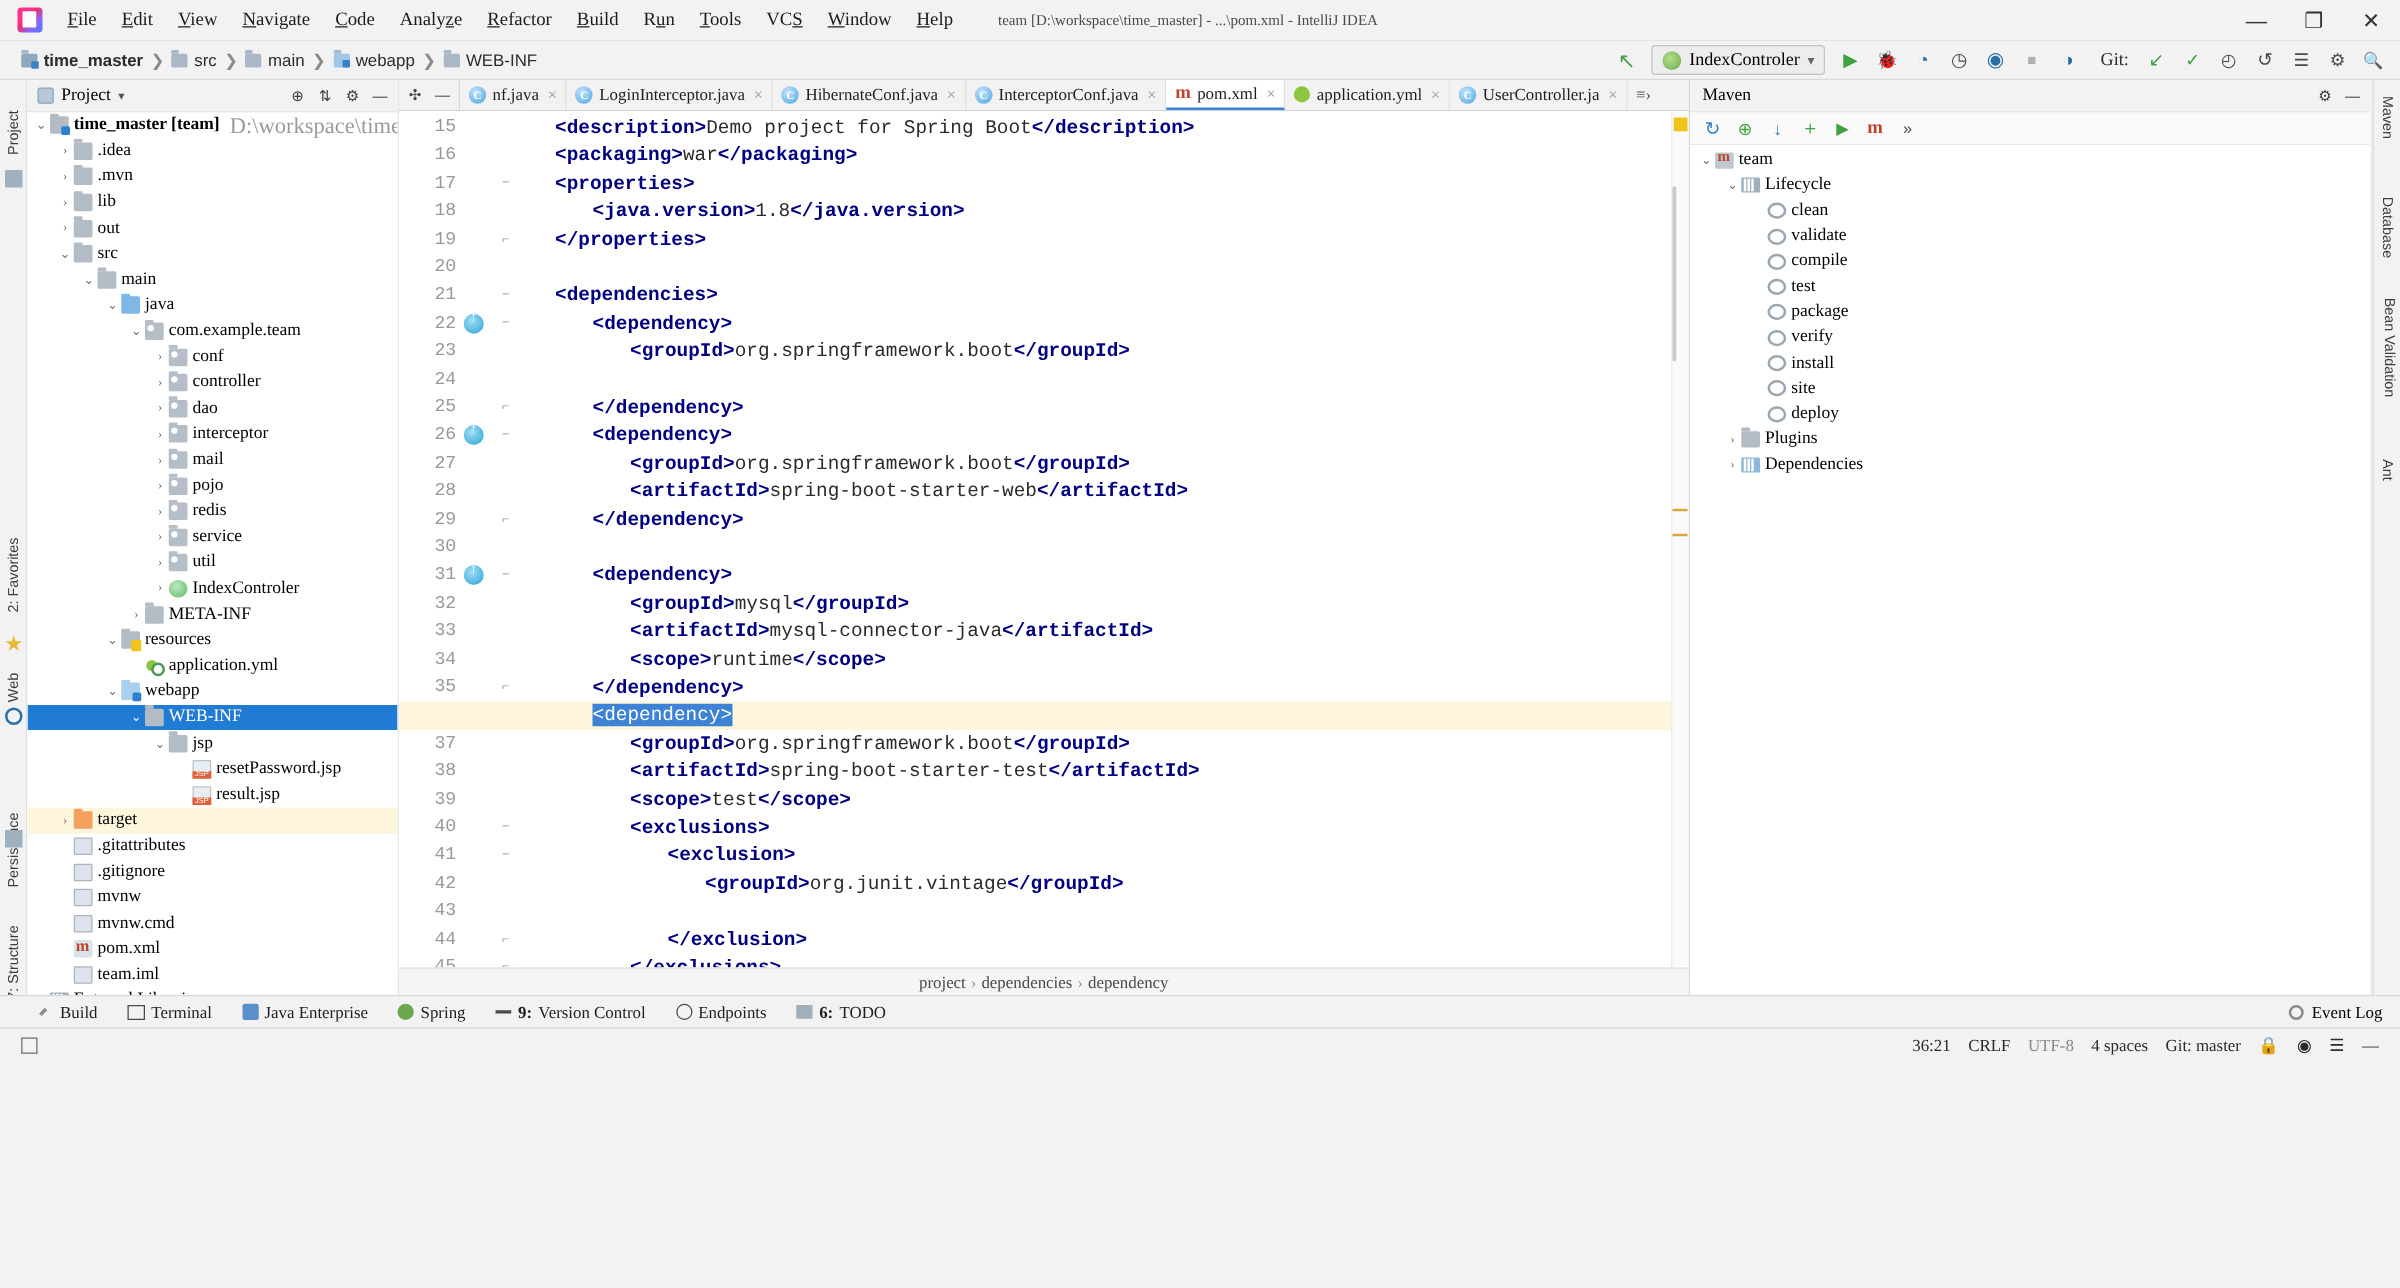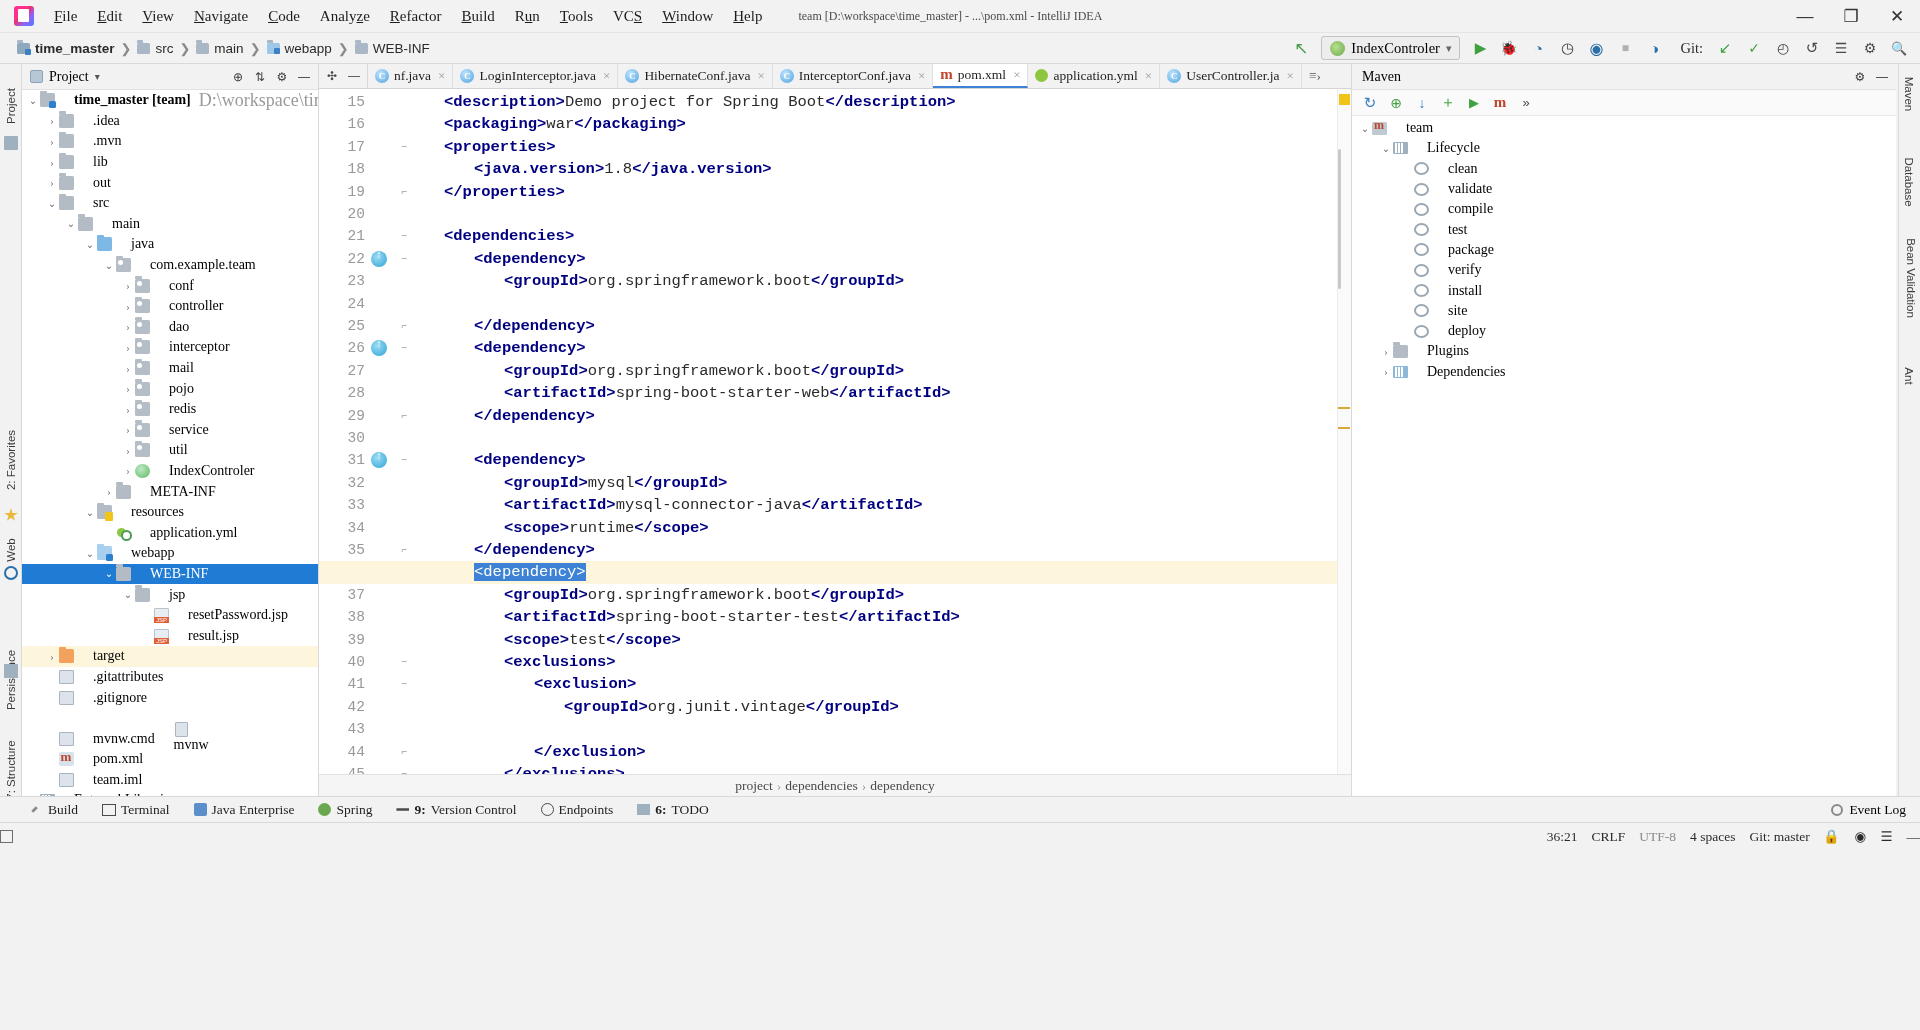--- a/index.html
+++ b/index.html
@@ -74,21 +74,21 @@
   .ph-btn{ width:20px;height:20px;display:flex;align-items:center;justify-content:center;
       font-size:12px;color:#3c3c3c; }
 
   .tree{ position:relative; height:706px; overflow:hidden; font-size:14px;
      font-family:"Liberation Serif", serif; background:#fff; }
   .trow{ display:flex; align-items:center; height:20.6px; white-space:nowrap; padding-left:2px;}
   .trow.sel{ background:#1f7bd3; color:#fff; }
   .trow.yel{ background:#fdf6dd; }
   .arrow{ width:14px; text-align:center; font-size:10px; color:#6e6e6e; flex:0 0 14px; }
   .trow.sel .arrow{ color:#fff; }
-  .tlabel{ margin-left:19px; }
+  .tlabel{ margin-left:4px; }
   .tpath{ color:#9a9a9a; margin-left:8px; font-size:18px; }
   .ic{ width:15px;height:14px;position:relative;flex:0 0 15px; }
   .ic.folder{ background:#b3bcc4; border-radius:1.5px; }
   .ic.folder::before{content:"";position:absolute;left:0;top:-2.5px;width:7px;height:3px;
      background:#b3bcc4;border-radius:1px 1px 0 0;}
   .ic.folder.blue{ background:#7eb8e4; } .ic.folder.blue::before{ background:#7eb8e4;}
   .ic.folder.orange{ background:#f2a25c; } .ic.folder.orange::before{ background:#f2a25c;}
   .ic.folder.lightblue{ background:#a8cfee; } .ic.folder.lightblue::before{background:#a8cfee;}
   .ic.pkg{ background:#b5bec6;border-radius:1.5px; }
   .ic.pkg::before{content:"";position:absolute;left:0;top:-2.5px;width:7px;height:3px;
@@ -199,21 +199,21 @@
      padding-left:26px; gap:16px; }
   .tw-btn{ display:flex; align-items:center; gap:5px; font-size:13.5px;
       font-family:"Liberation Serif", serif; color:#1e1e1e; padding:2px 4px; }
   .tw-num{ font-weight:bold; }
   .evlog{ margin-left:auto; display:flex; align-items:center; gap:6px; padding-right:14px;
       font-size:13.5px; font-family:"Liberation Serif", serif; }
   .evdot{ width:12px;height:12px;border-radius:50%;border:2px solid #8a8a8a; }
 
   .statusbar{ position:absolute; left:0; top:822px; width:1920px; height:28px;
      background:#f2f2f2; display:flex; align-items:center; border-top:1px solid #d9d9d9;
-     padding:0 0; font-size:13.5px; font-family:"Liberation Serif", serif; color:#2b2b2b;}
+     padding:0 17px; font-size:13.5px; font-family:"Liberation Serif", serif; color:#2b2b2b;}
   .sb-left{ display:flex; align-items:center; gap:10px; }
   .sb-right{ margin-left:auto; display:flex; align-items:center; gap:14px; }
   .sb-muted{ color:#8a8a8a; }
   .sq{ width:13px;height:13px;border:1.5px solid #6e6e6e; }
 </style>
 </head>
 <body>
 
 <div class="titlebar">
   <div class="app-logo"></div>
@@ -461,21 +461,21 @@
       <div class="trow" style="padding-left: 23px;">
         <span class="arrow"></span>
         <span class="ic file"></span>
         <span class="tlabel">.gitattributes</span>
       </div>
       <div class="trow" style="padding-left: 23px;">
         <span class="arrow"></span>
         <span class="ic file"></span>
         <span class="tlabel">.gitignore</span>
       </div>
-      <div class="trow" style="padding-left: 23px; flex-direction: column;">
+      <div class="trow" style="padding-left: 23px;">
         <span class="arrow"></span>
         <span class="ic file"></span>
         <span class="tlabel">mvnw</span>
       </div>
       <div class="trow" style="padding-left: 23px;">
         <span class="arrow"></span>
         <span class="ic file"></span>
         <span class="tlabel">mvnw.cmd</span>
       </div>
       <div class="trow" style="padding-left: 23px;">

